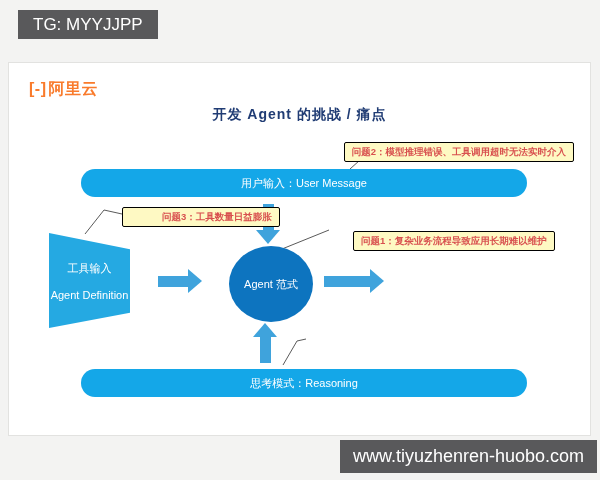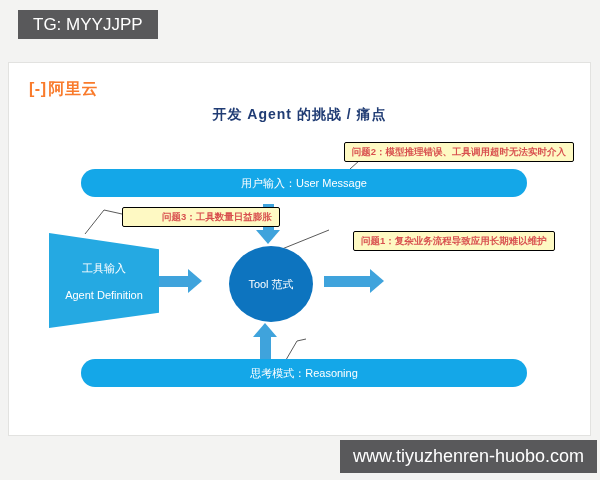--- a/index.html
+++ b/index.html
@@ -85,27 +85,27 @@
     left:72px; width:446px; height:28px;
     background:#14a7e8;
     border-radius:14px;
     color:#fff;
     font-size:11px;
     text-align:center;
     line-height:28px;
     z-index:2;
   }
   .hbar-top    { top:106px; }
-  .hbar-bottom { top:296px; }
+  .hbar-bottom { top:306px; }
 
   
   .trapezoid {
     position:absolute;
     left:40px; top:170px;
-    width:110px; height:95px;
+    width:81px; height:95px;
     background:#25a9e2;
     clip-path:polygon(0% 0%, 100% 17%, 100% 84%, 0% 100%);
     color:#fff;
     font-size:11px;
     text-align:center;
     display:flex; flex-direction:column;
     justify-content:center;
     gap:13px;
     z-index:2;
   }
@@ -205,21 +205,21 @@
 
   <div class="hbar hbar-top">用户输入：User Message</div>
   <div class="hbar hbar-bottom">思考模式：Reasoning</div>
 
   <div class="trapezoid">
     <div>工具输入</div>
     <div>Agent Definition</div>
   </div>
 
   <div class="agent-circle">
-    <span>Tool 范式</span>
+    <span>Agent 范式</span>
   </div>
 
 
   <div class="arrow-h arrow-1">
     <div class="shaft"></div>
     <div class="head"></div>
   </div>
   <div class="arrow-h arrow-2">
     <div class="shaft"></div>
     <div class="head"></div>

